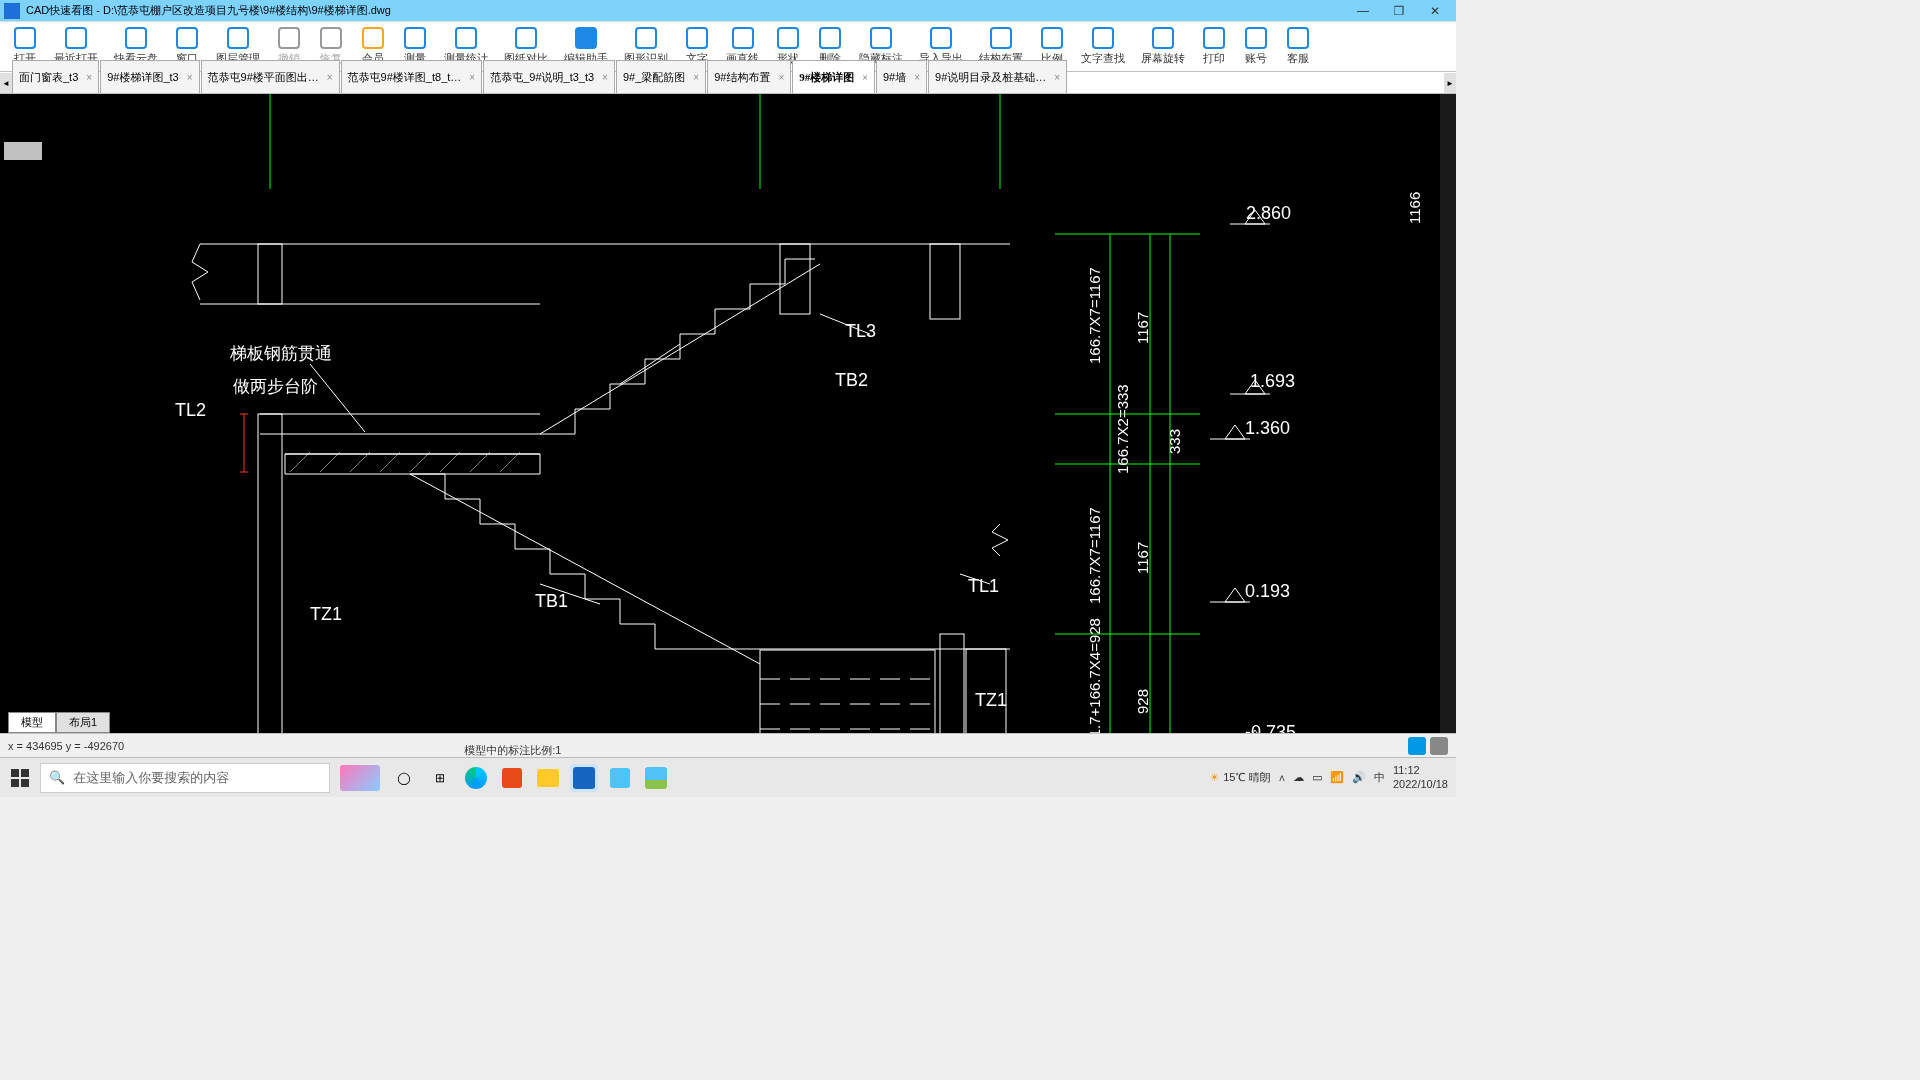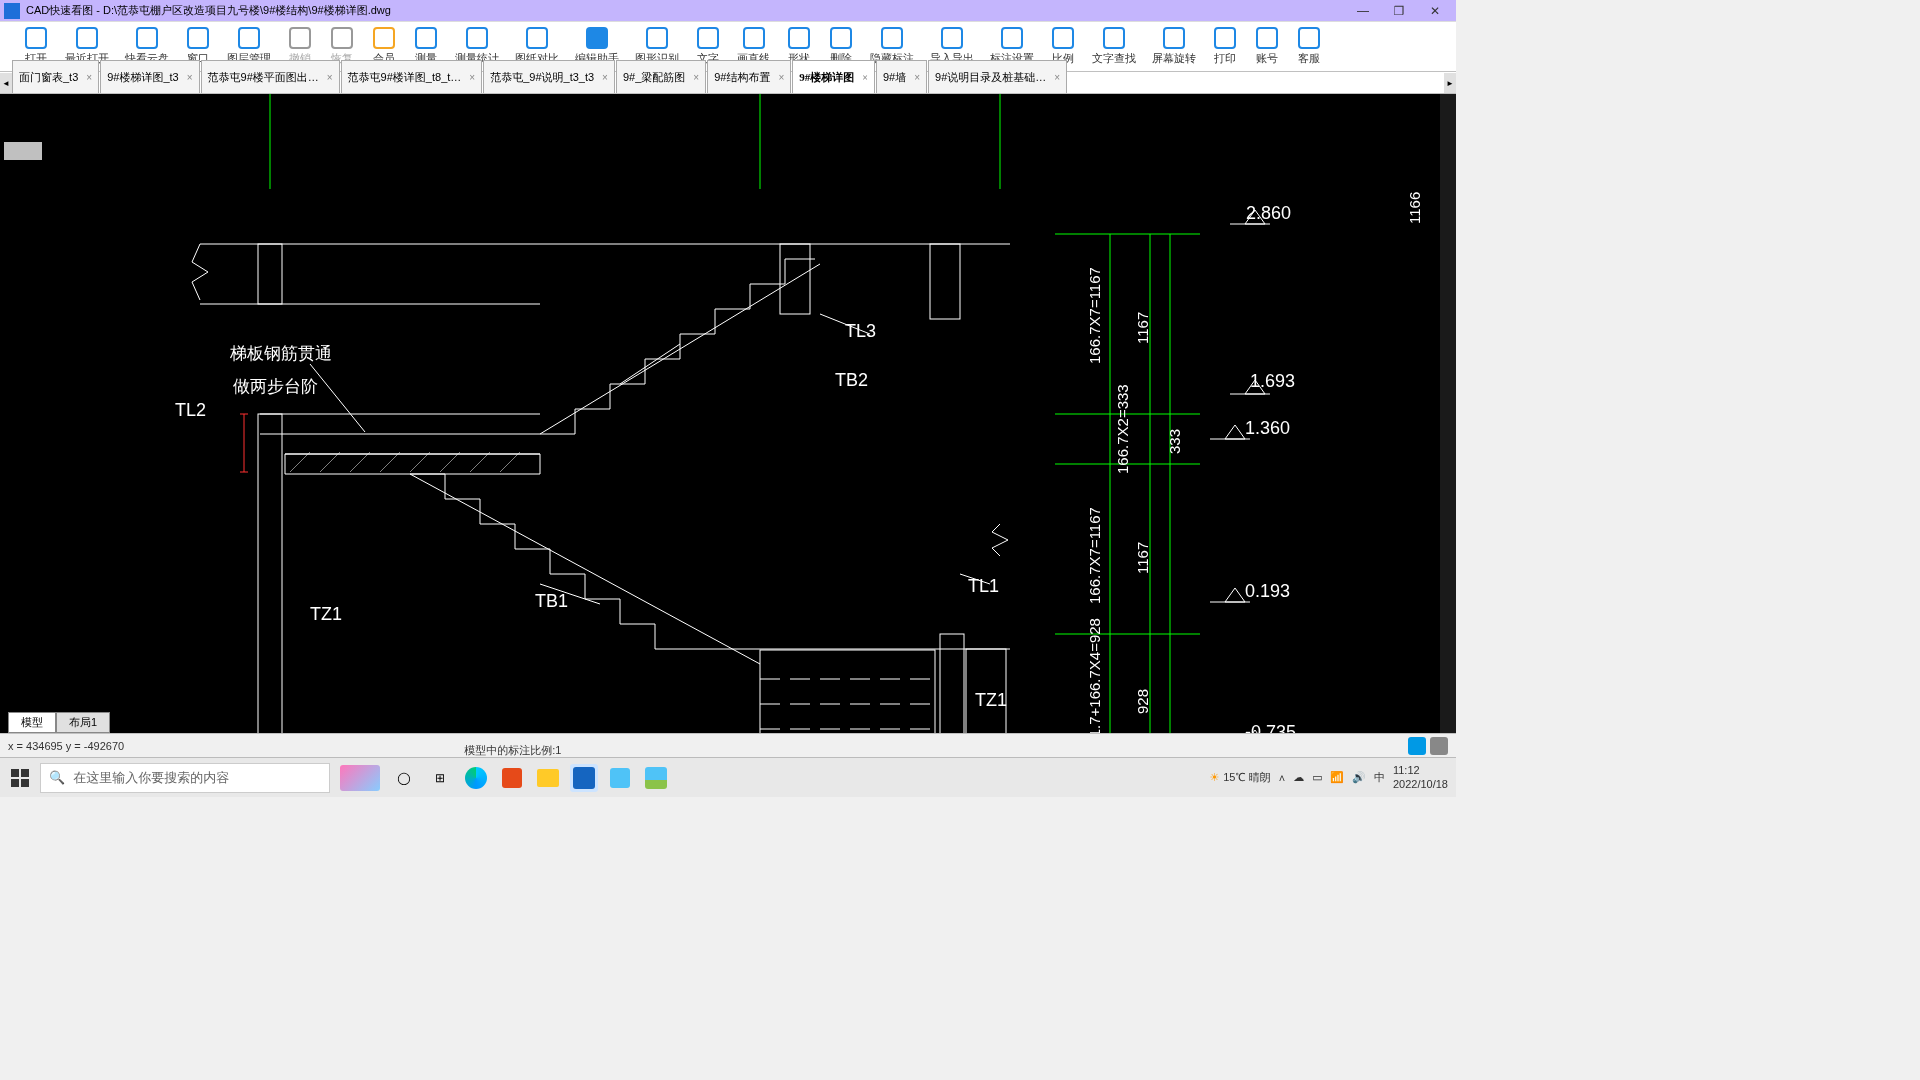--- a/index.html
+++ b/index.html
@@ -1,22 +1,22 @@
 <!DOCTYPE html>
 <html><head>
 <meta charset="utf-8">
 <style>
 * { margin: 0; padding: 0; box-sizing: border-box; }
 body { font-family: "Microsoft YaHei", sans-serif; font-size: 12px; overflow: hidden; width: 1456px; height: 816px; background: #f0f0f0; }
-.titlebar { height: 22px; background: #c4b5fd; display: flex; align-items: center; padding: 0 4px; border-bottom: 1px solid #ddd; }
+.titlebar { height: 22px; background: #7dd3fc; display: flex; align-items: center; padding: 0 4px; border-bottom: 1px solid #ddd; }
 .titlebar .icon { width: 16px; height: 16px; background: #1e6fd9; margin-right: 6px; }
 .titlebar .title { flex: 1; font-size: 11px; color: #000; }
 .titlebar .winbtns { display: flex; gap: 18px; margin-right: 8px; }
 .titlebar .winbtn { width: 18px; height: 18px; display: flex; align-items: center; justify-content: center; cursor: pointer; color: #333; }
-.toolbar { height: 50px; background: #fff; border-bottom: 1px solid #c0c0c0; display: flex; padding: 2px 15px; }
+.toolbar { height: 50px; background: #fff; border-bottom: 1px solid #c0c0c0; display: flex; padding: 2px 4px; }
 .toolbtn { display: flex; flex-direction: column; align-items: center; justify-content: center; padding: 2px 8px; cursor: pointer; min-width: 42px; }
 .toolbtn .ico { width: 22px; height: 22px; margin-bottom: 2px; }
 .toolbtn .lbl { font-size: 11px; color: #333; }
 .toolbtn.disabled .lbl { color: #aaa; }
 .tabbar { height: 22px; background: #fff; display: flex; border-bottom: 1px solid #c0c0c0; align-items: flex-end; }
 .tabbar .scrollbtn { width: 12px; height: 20px; background: #e0e0e0; display: flex; align-items: center; justify-content: center; font-size: 8px; cursor: pointer; }
 .doctab { height: 20px; display: flex; align-items: center; padding: 16px 6px; border: 1px solid #aaa; border-bottom: none; margin-right: 1px; background: #f4f4f4; font-size: 11px; cursor: pointer; position: relative; max-width: 150px; overflow: hidden; white-space: nowrap; }
 .doctab.active { background: #fff; font-weight: bold; font-family: Liberation Serif, serif; }
 .doctab .close { margin-left: 8px; color: #888; font-size: 10px; }
 .canvas-area { position: relative; background: #000; height: 639px; overflow: hidden; }
@@ -127,21 +127,21 @@
     <div class="toolbtn">
       <div class="ico" style="border: 2px solid rgb(30, 136, 229); border-radius: 4px;"></div>
       <div class="lbl">隐藏标注</div>
     </div>
     <div class="toolbtn">
       <div class="ico" style="border: 2px solid rgb(30, 136, 229); border-radius: 4px;"></div>
       <div class="lbl">导入导出</div>
     </div>
     <div class="toolbtn">
       <div class="ico" style="border: 2px solid rgb(30, 136, 229); border-radius: 4px;"></div>
-      <div class="lbl">标注设置</div>
+      <div class="lbl">结构布置</div>
     </div>
     <div class="toolbtn">
       <div class="ico" style="border: 2px solid rgb(30, 136, 229); border-radius: 4px;"></div>
       <div class="lbl">比例</div>
     </div>
     <div class="toolbtn">
       <div class="ico" style="border: 2px solid rgb(30, 136, 229); border-radius: 4px;"></div>
       <div class="lbl">文字查找</div>
     </div>
     <div class="toolbtn">

